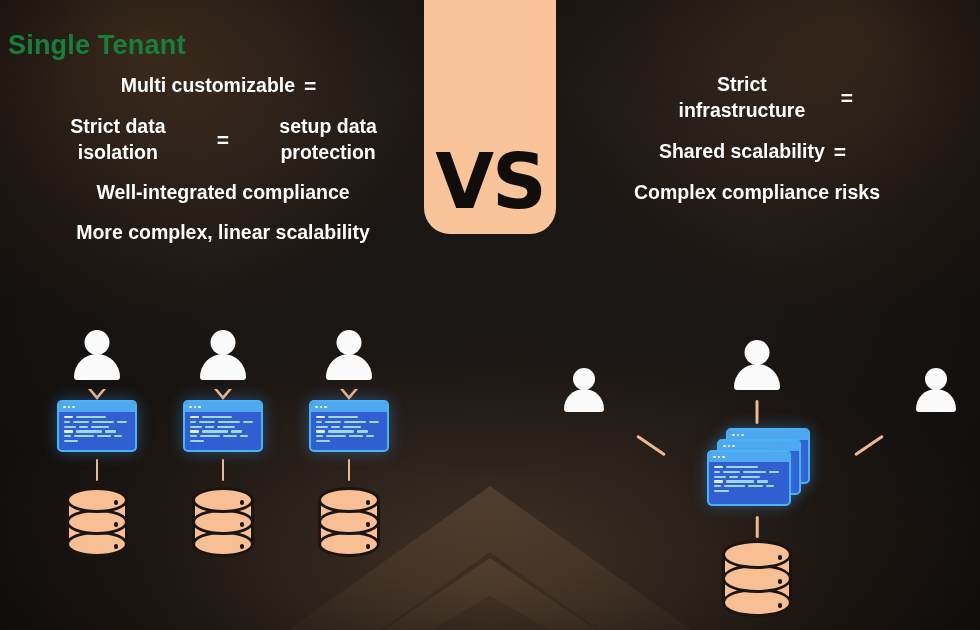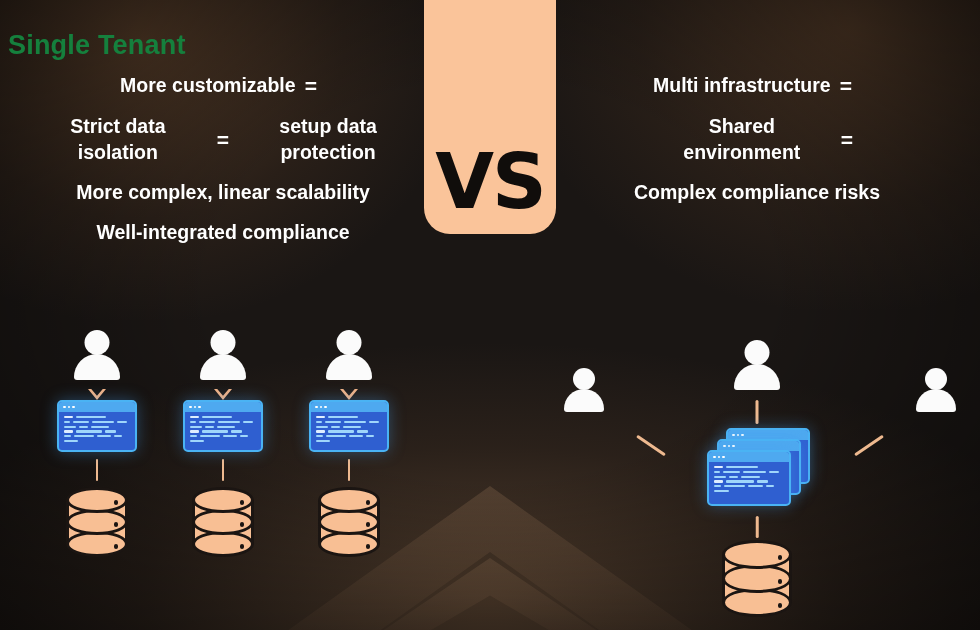--- a/index.html
+++ b/index.html
@@ -271,30 +271,30 @@
     <div class="c1"></div>
     <div class="c2"></div>
   </div>
   <div class="bg-vignette"></div>
 
   <div class="col left">
     <div class="col-title">Single Tenant</div>
 
     <div class="points">
       <div class="point">
-        <span class="p-left">More customizable</span>
+        <span class="p-left">Multi customizable</span>
         <span class="eq">=</span>
       </div>
       <div class="point">
         <span class="p-left">Strict data isolation</span>
         <span class="eq">=</span>
         <span class="p-right">setup data protection</span>
       </div>
+      <div class="point single">Well-integrated compliance</div>
       <div class="point single">More complex, linear scalability</div>
-      <div class="point single">Well-integrated compliance</div>
     </div>
 
     <div class="st-diagram">
 
       <div class="st-unit">
         <div class="person">
           <div class="head"></div>
           <div class="body"></div>
         </div>
         <div class="chev-down"></div>
@@ -464,25 +464,25 @@
   </div>
 
   <div class="vs-badge">
     <div class="vs-text">VS</div>
   </div>
 
   <div class="col right">
 
     <div class="points">
       <div class="point">
-        <span class="p-left">Multi infrastructure</span>
+        <span class="p-left">Strict infrastructure</span>
         <span class="eq">=</span>
       </div>
       <div class="point">
-        <span class="p-left">Shared environment</span>
+        <span class="p-left">Shared scalability</span>
         <span class="eq">=</span>
       </div>
       <div class="point single">Complex compliance risks</div>
     </div>
 
     <div class="mt-diagram">
 
       <div class="mt-person mt-p-left person small">
         <div class="head"></div>
         <div class="body"></div>

